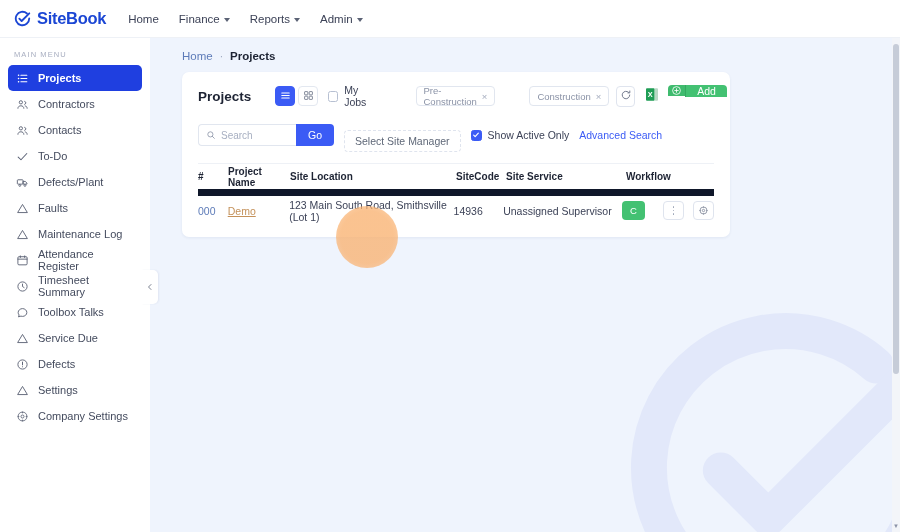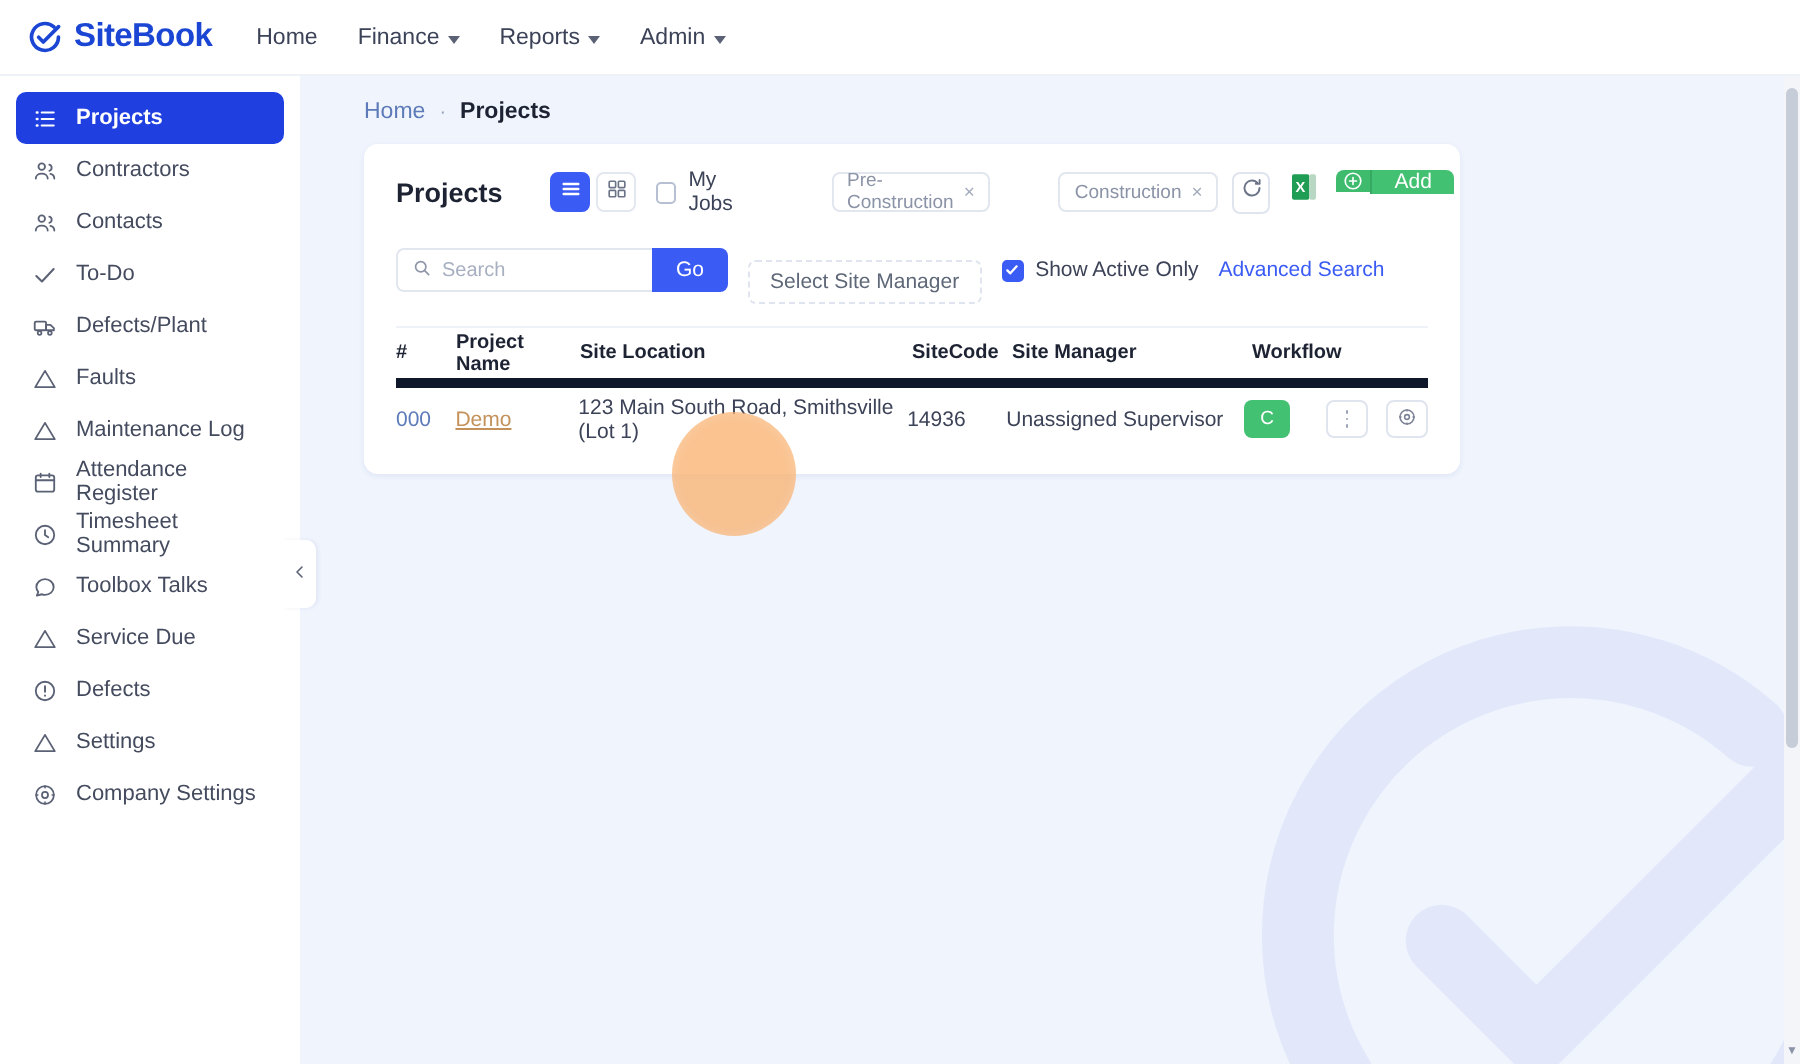--- a/index.html
+++ b/index.html
@@ -118,21 +118,21 @@
   .add-plus { background: #3fbb6e; width: 24px; display: flex; align-items: center; justify-content: center; }
   .add-main {
     background: #43c172; color: #fff; font-size: 10.5px; padding: 0 11px; display: flex;
     align-items: center; border-left: 1px solid #35a861;
   }
 
   
   .filter-row { display: flex; align-items: center; gap: 10px; padding: 0 16px 11px 16px; }
   .search-wrap { display: flex; height: 22px; }
   .search-box {
-    width: 128px; border: 1px solid #e1e6ef; border-right: none; border-radius: 4px 0 0 4px;
+    width: 98px; border: 1px solid #e1e6ef; border-right: none; border-radius: 4px 0 0 4px;
     display: flex; align-items: center; gap: 5px; padding: 0 7px; background: #fff;
   }
   .search-input {
     border: none; outline: none; font-size: 10px; color: #3c4257; width: 100%;
     font-family: "Liberation Sans", sans-serif; background: transparent;
   }
   .search-input::placeholder { color: #a7afc1; }
   .go-btn {
     background: #3b5bf5; color: #fff; font-size: 10.5px; border-radius: 0 4px 4px 0;
     padding: 0 12px; display: flex; align-items: center; cursor: pointer;
@@ -140,21 +140,21 @@
   .select-sm {
     height: 22px; border: 1px dashed #dfe4ee; border-radius: 4px; padding: 0 10px;
     display: flex; align-items: center; font-size: 10.5px; color: #6b7governor; color: #5f6878; background:#fff; cursor: pointer; margin-top: 12px;
   }
   .adv-link { font-size: 10.5px; color: #3b5bf5; cursor: pointer; }
 
   
   .tbl { padding: 0 16px; }
   .tbl-head, .tbl-row { display: flex; align-items: center; }
   .tbl-head { border-top: 1px solid #eef1f6; height: 26px; }
-  .tbl-row { height: 36px; border-top: 5px solid #0f172a; }
+  .tbl-row { height: 36px; border-top: 7px solid #0f172a; }
   .th { font-size: 10px; font-weight: bold; color: #1d2333; }
   .td { font-size: 10.5px; color: #3c4257; }
   .c-num { width: 30px; }
   .c-name { width: 62px; }
   .c-loc { width: 166px; }
   .c-code { width: 50px; }
   .c-mgr { width: 120px; }
   .c-flow { flex: 1; display: flex; align-items: center; gap: 9px; }
   .num-val { color: #5d7bb8; }
   .name-link { color: #c4915a; text-decoration: underline; cursor: pointer; }
@@ -214,20 +214,21 @@
         <span>Admin</span>
         <i class="caret"></i>
       </div>
     </div>
 
   </div>
 
   <div class="body">
 
     <div class="sidebar">
+      <div class="menu-label">MAIN MENU</div>
 
       <div class="side-list">
 
         <div class="side-item active">
           <span class="side-icon">
             <svg width="13" height="13" viewBox="0 0 24 24" fill="none">
               <path d="M9 6h11M9 12h11M9 18h11" stroke="#fff" stroke-width="2" stroke-linecap="round"></path>
               <path d="M4.5 6h.5M4.5 12h.5M4.5 18h.5" stroke="#fff" stroke-width="2.4" stroke-linecap="round"></path>
             </svg>
           </span>
@@ -490,21 +491,21 @@
 
           <span class="adv-link">Advanced Search</span>
         </div>
 
         <div class="tbl">
           <div class="tbl-head">
             <div class="th c-num">#</div>
             <div class="th c-name">Project Name</div>
             <div class="th c-loc">Site Location</div>
             <div class="th c-code">SiteCode</div>
-            <div class="th c-mgr">Site Manager</div>
+            <div class="th c-mgr">Site Service</div>
             <div class="th c-flow">Workflow</div>
           </div>
 
           <div class="tbl-row">
             <div class="td c-num num-val">000</div>
             <div class="td c-name">
               <span class="name-link">Demo</span>
             </div>
             <div class="td c-loc">123 Main South Road, Smithsville (Lot 1)</div>
             <div class="td c-code">14936</div>

